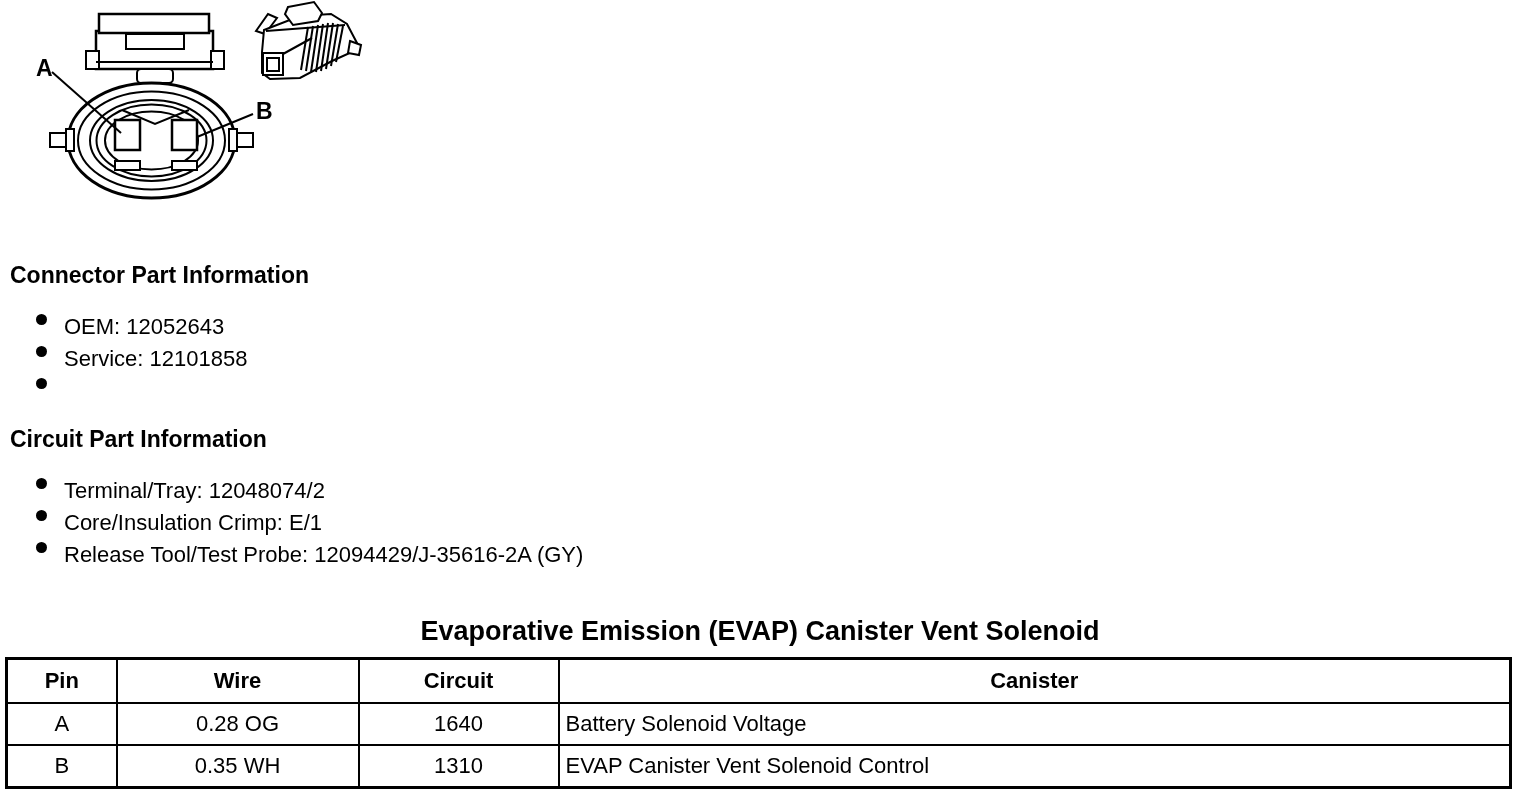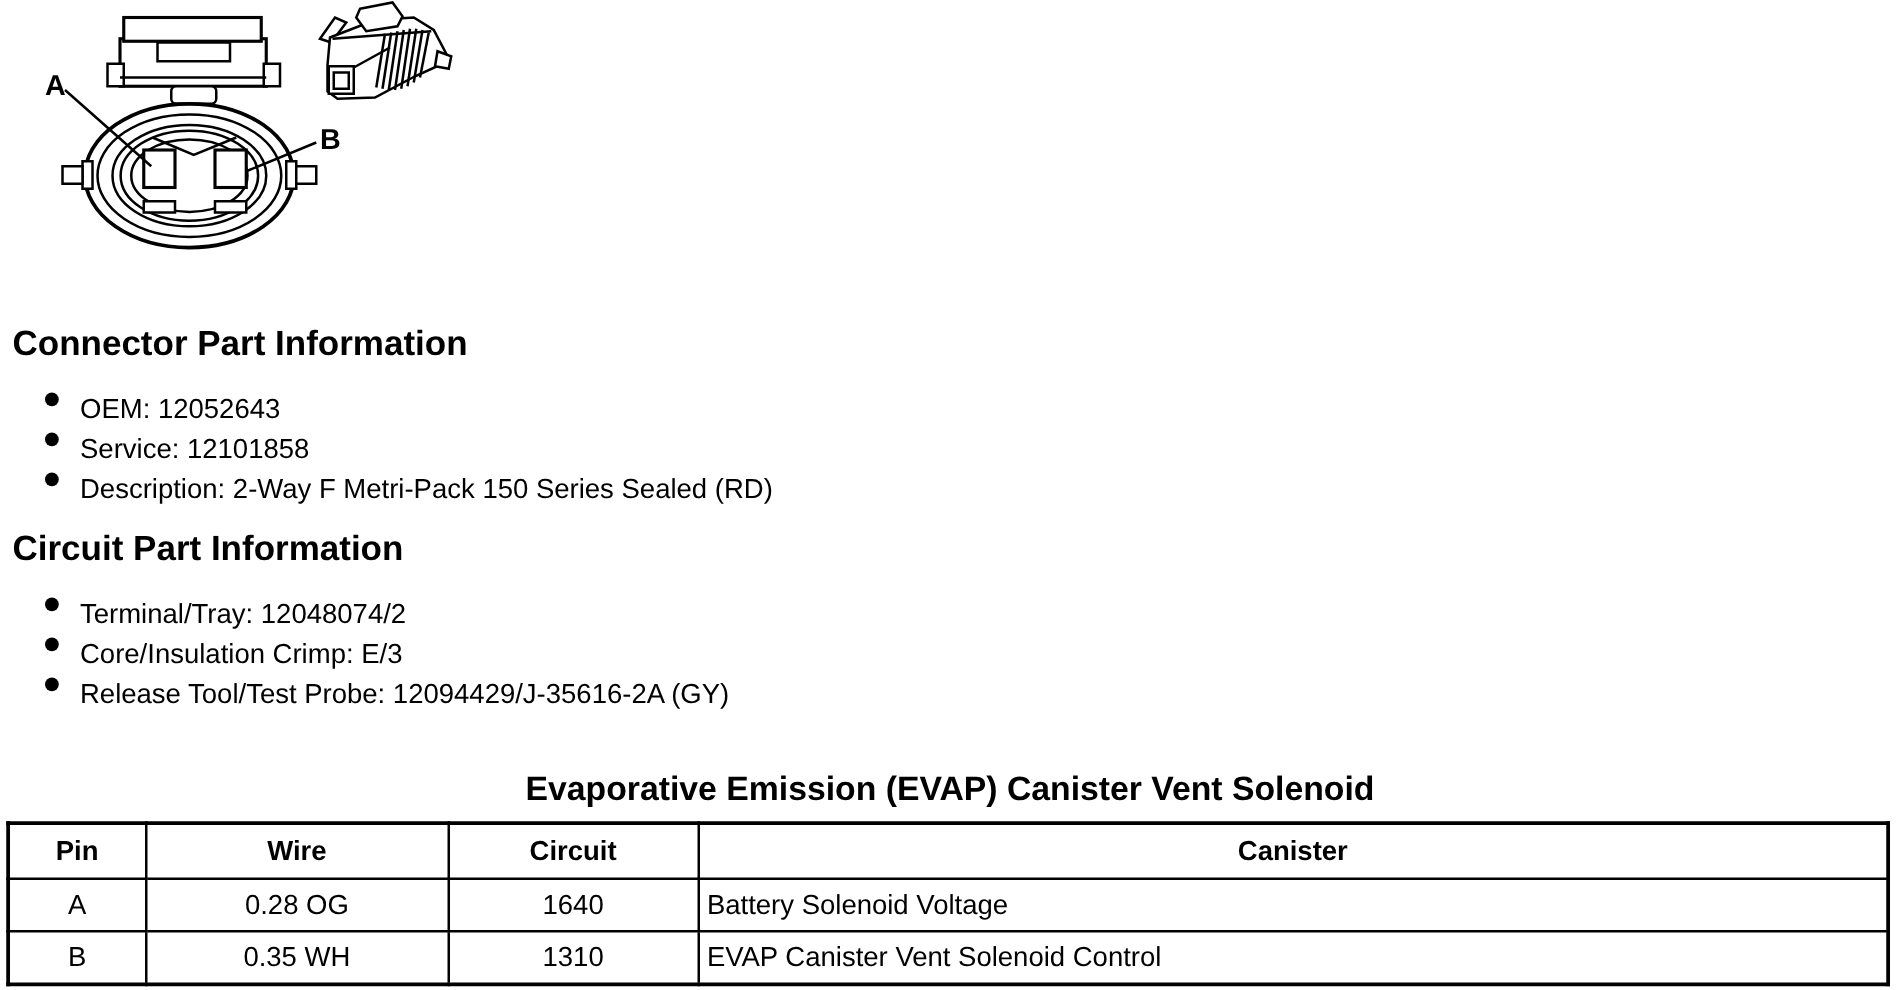--- a/index.html
+++ b/index.html
@@ -30,21 +30,21 @@
     font-size: 23px;
     fill: #000;
     stroke: none;
   }
 
   
   .section-heading {
     position: absolute;
     left: 10px;
     margin: 0;
-    font-size: 28px;
+    font-size: 23px;
     font-weight: bold;
     line-height: 26px;
     white-space: nowrap;
   }
   #connector-heading { top: 262px; }
   #terminal-heading  { top: 426px; }
 
   
   .bullet-list {
     position: absolute;
@@ -184,33 +184,32 @@
     <li>
       <span class="bullet"></span>
       <span>OEM: 12052643</span>
     </li>
     <li>
       <span class="bullet"></span>
       <span>Service: 12101858</span>
     </li>
     <li>
       <span class="bullet"></span>
-      <span>Description: 2-Way F Metri-Pack 150 Series Sealed (RD)</span>
     </li>
   </ul>
 
   <h2 class="section-heading" id="terminal-heading">Circuit Part Information</h2>
   <ul class="bullet-list" id="terminal-list">
     <li>
       <span class="bullet"></span>
       <span>Terminal/Tray: 12048074/2</span>
     </li>
     <li>
       <span class="bullet"></span>
-      <span>Core/Insulation Crimp: E/3</span>
+      <span>Core/Insulation Crimp: E/1</span>
     </li>
     <li>
       <span class="bullet"></span>
       <span>Release Tool/Test Probe: 12094429/J-35616-2A (GY)</span>
     </li>
   </ul>
 
   <div id="table-title">Evaporative Emission (EVAP) Canister Vent Solenoid</div>
 
   <table id="pinout-table">

